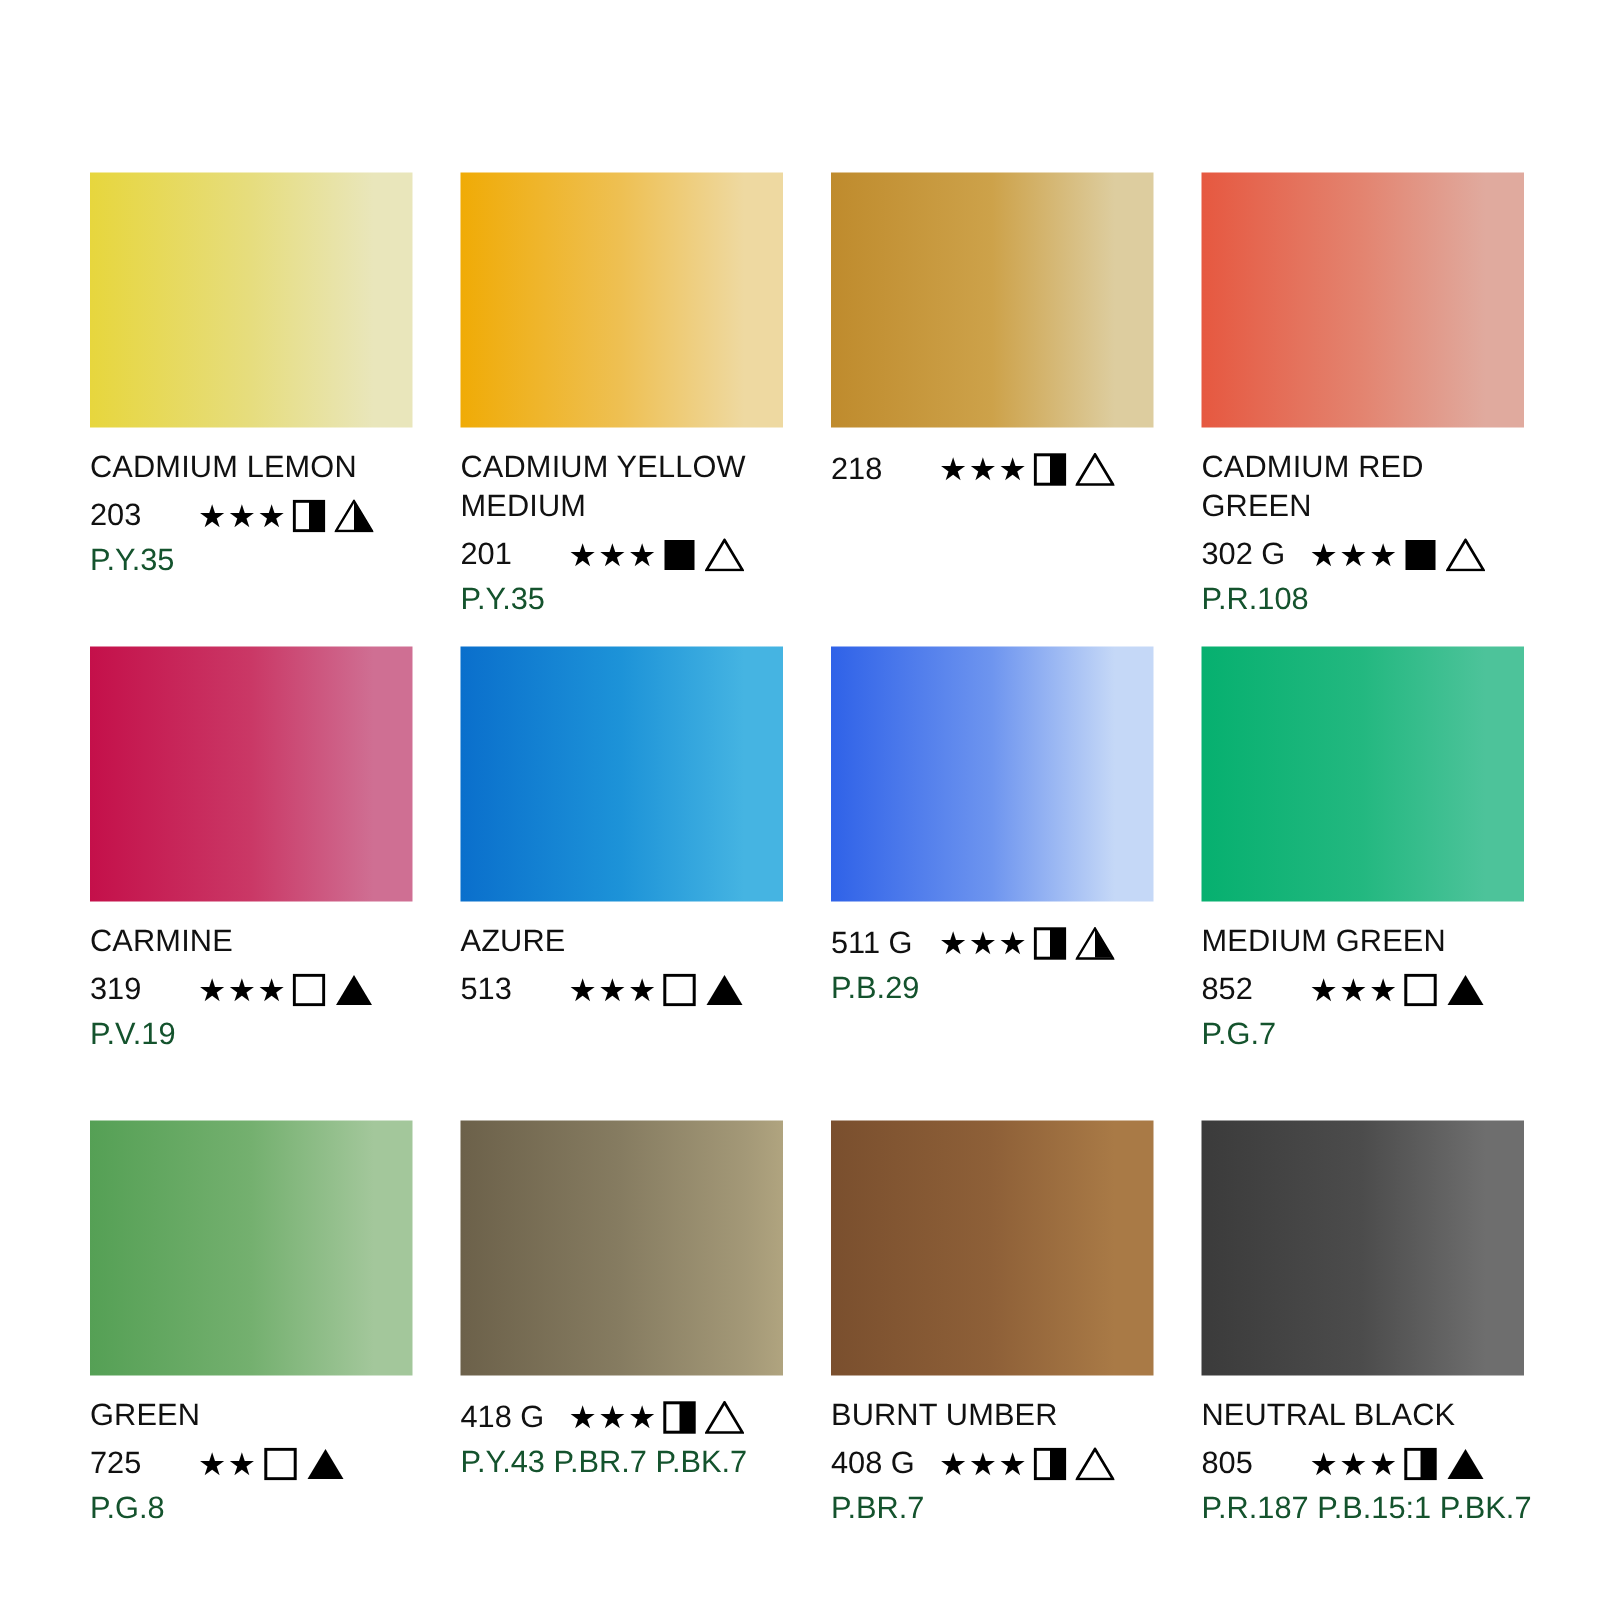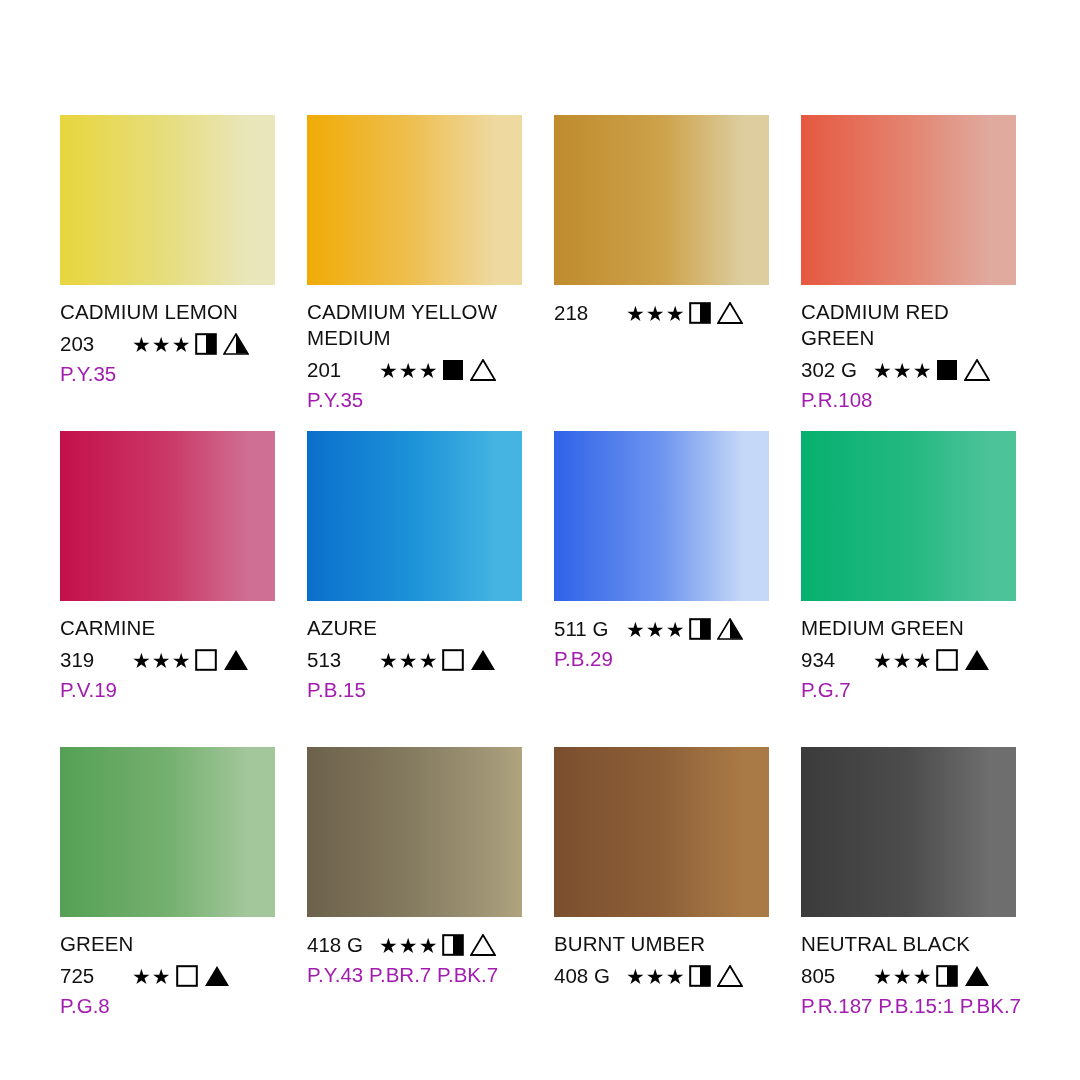--- a/index.html
+++ b/index.html
@@ -75,21 +75,21 @@
   .sym {
     display: inline-block;
     margin-left: 4px;
     line-height: 0;
   }
   .sym svg { display: block; }
   .pigments {
     font-size: 20.5px;
     line-height: 26px;
     margin-top: 3px;
-    color: #a21caf;
+    color: #14532d;
     white-space: nowrap;
   }
   
 </style>
 </head>
 <body>
 
 <div class="sheet">
   <div class="grid" id="grid">
       <div class="swatch-card">
@@ -233,21 +233,20 @@
                   <rect x="1.2" y="1.2" width="19.6" height="19.6" fill="#fff" stroke="#000" stroke-width="2"></rect>
                 </svg>
               </span>
               <span class="sym">
                 <svg width="26" height="22" viewBox="0 0 26 22">
                   <polygon points="13,1 25,21 1,21" fill="#000"></polygon>
                 </svg>
               </span>
             </span>
           </div>
-          <div class="pigments">P.B.15</div>
         </div>
       </div>
       <div class="swatch-card">
         <div class="swatch" style="background: linear-gradient(to right, rgb(47, 98, 232) 0%, rgb(110, 149, 239) 50%, rgb(197, 216, 247) 88%, rgb(197, 216, 247) 100%);"></div>
         <div class="meta">
           <div class="code-row">
             <span class="code">511 G</span>
             <span class="marks">
               <span class="star">★</span>
               <span class="star">★</span>
@@ -267,21 +266,21 @@
             </span>
           </div>
           <div class="pigments">P.B.29</div>
         </div>
       </div>
       <div class="swatch-card">
         <div class="swatch" style="background: linear-gradient(to right, rgb(6, 176, 111) 0%, rgb(35, 184, 128) 50%, rgb(77, 195, 154) 88%, rgb(77, 195, 154) 100%);"></div>
         <div class="meta">
           <div class="paint-name">MEDIUM GREEN</div>
           <div class="code-row">
-            <span class="code">934</span>
+            <span class="code">852</span>
             <span class="marks">
               <span class="star">★</span>
               <span class="star">★</span>
               <span class="star">★</span>
               <span class="sym">
                 <svg width="22" height="22" viewBox="0 0 22 22">
                   <rect x="1.2" y="1.2" width="19.6" height="19.6" fill="#fff" stroke="#000" stroke-width="2"></rect>
                 </svg>
               </span>
               <span class="sym">
@@ -359,20 +358,21 @@
                   <rect x="11" y="1.2" width="9.8" height="19.6" fill="#000"></rect>
                 </svg>
               </span>
               <span class="sym">
                 <svg width="26" height="22" viewBox="0 0 26 22">
                   <polygon points="13,1 25,21 1,21" fill="#fff" stroke="#000" stroke-width="1.8"></polygon>
                 </svg>
               </span>
             </span>
           </div>
+          <div class="pigments">P.BR.7</div>
         </div>
       </div>
       <div class="swatch-card">
         <div class="swatch" style="background: linear-gradient(to right, rgb(59, 59, 59) 0%, rgb(76, 76, 76) 50%, rgb(110, 110, 110) 88%, rgb(110, 110, 110) 100%);"></div>
         <div class="meta">
           <div class="paint-name">NEUTRAL BLACK</div>
           <div class="code-row">
             <span class="code">805</span>
             <span class="marks">
               <span class="star">★</span>

